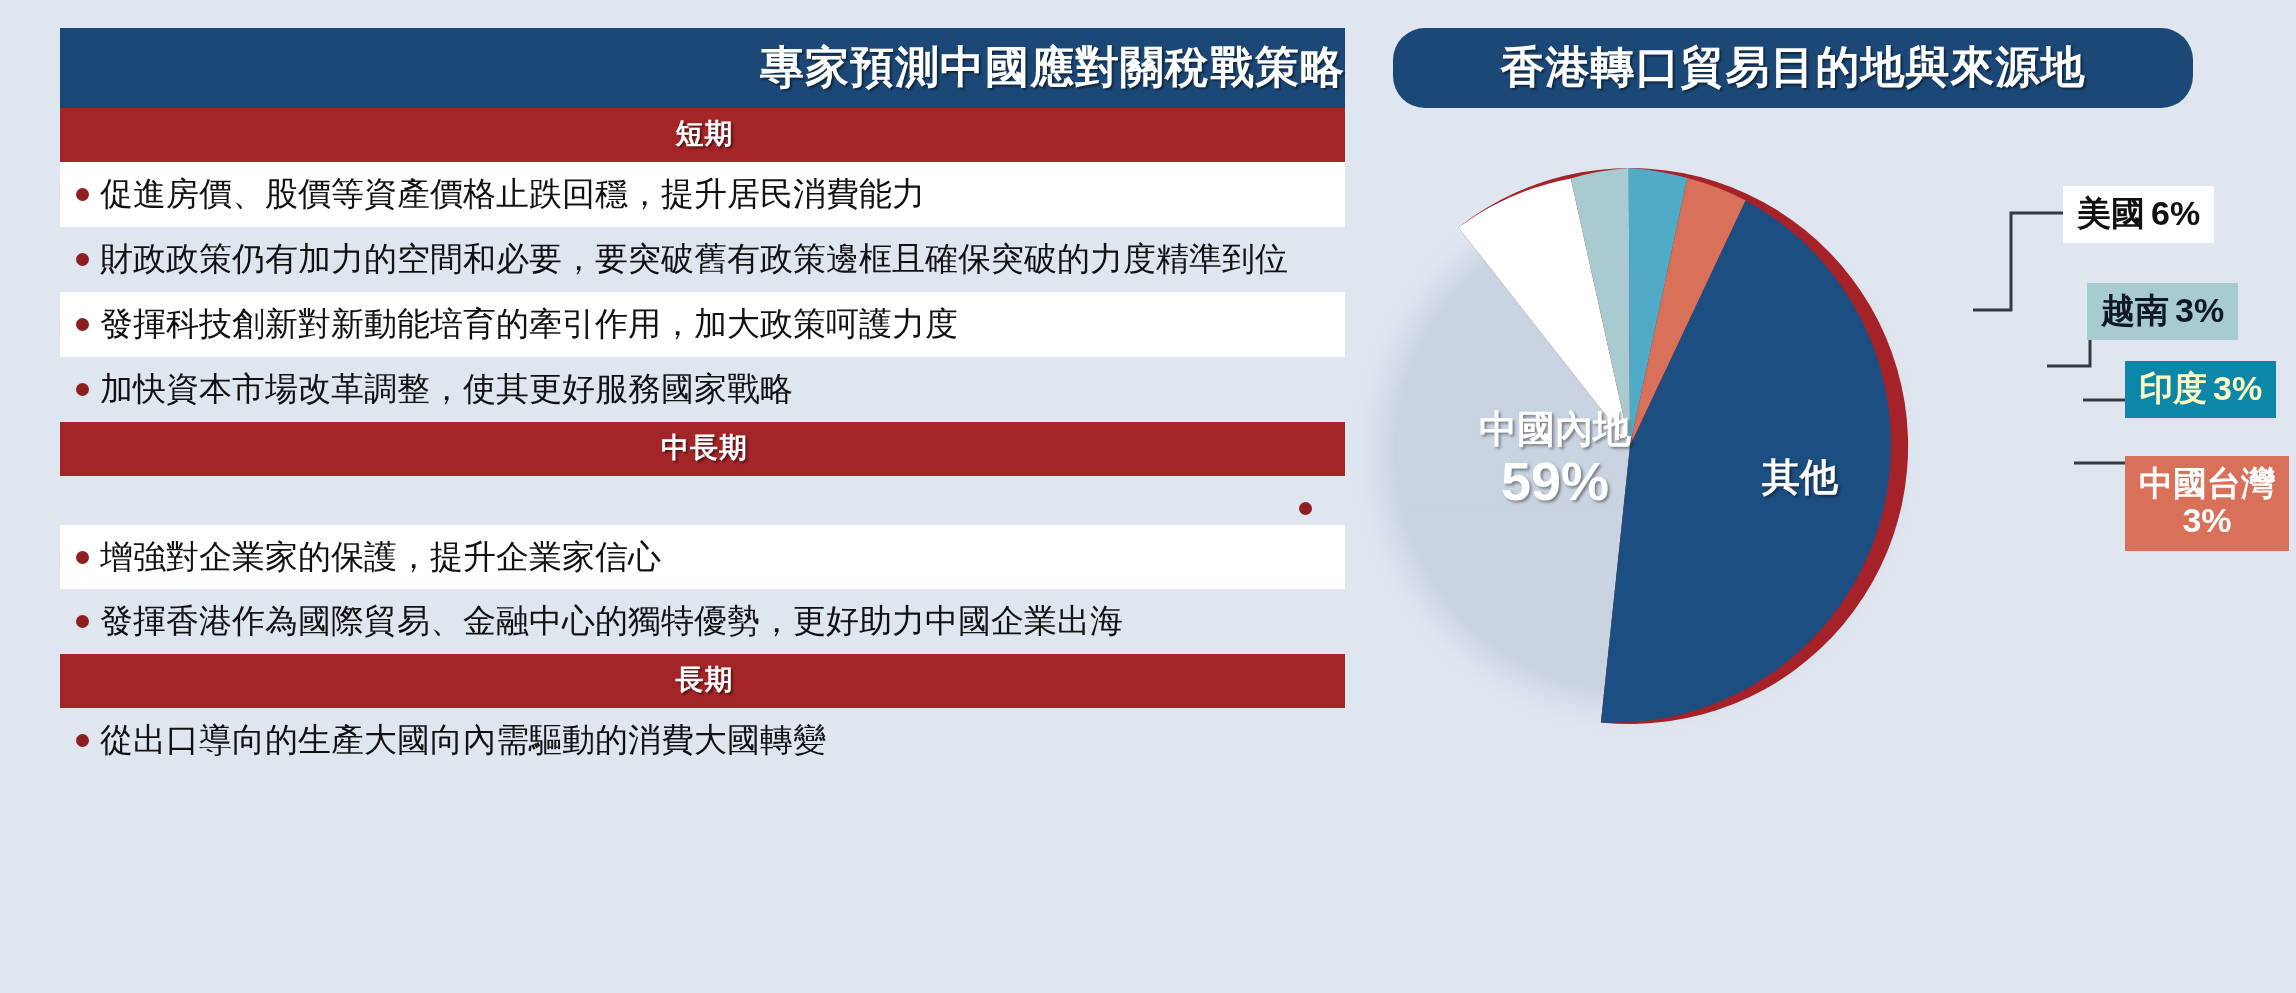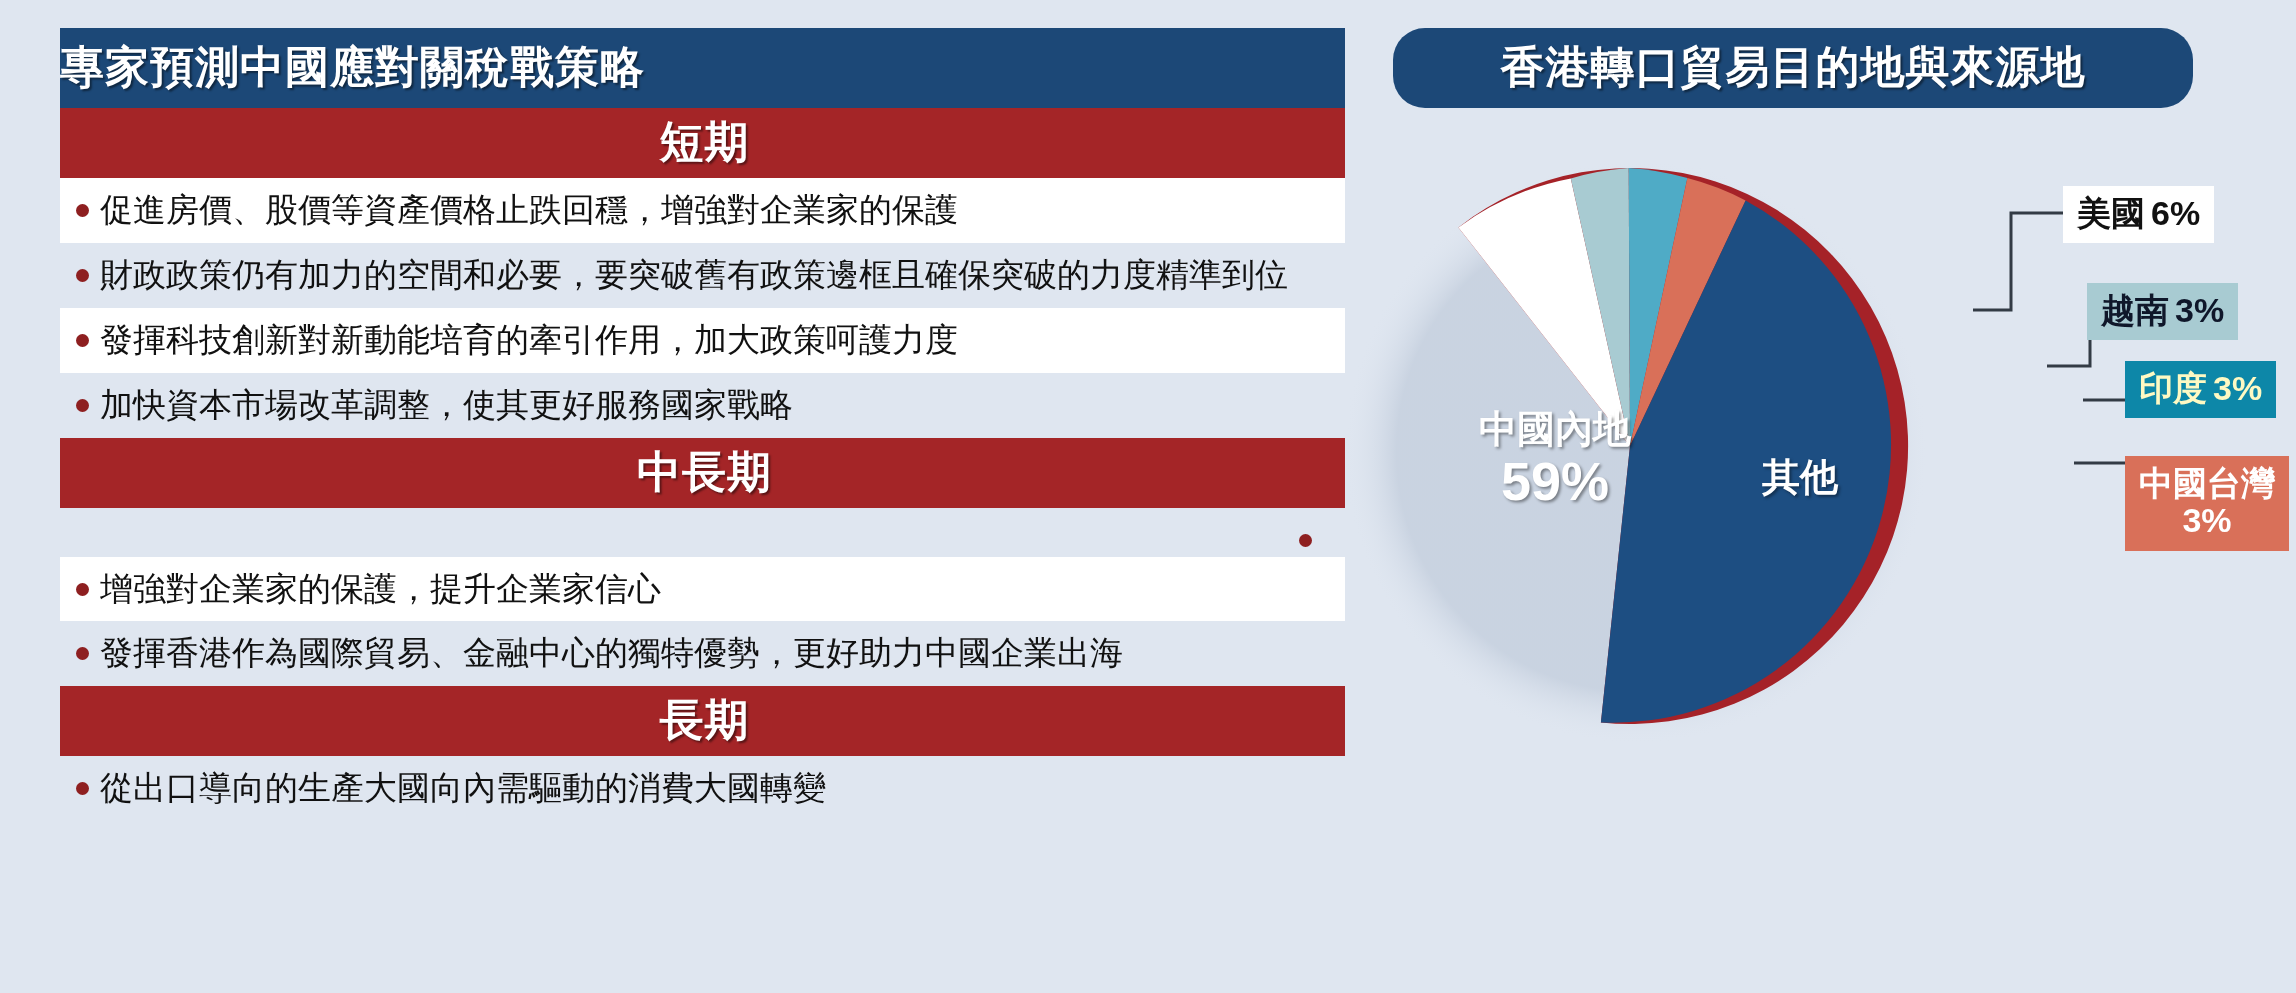--- a/index.html
+++ b/index.html
@@ -13,33 +13,33 @@
 
   
   .left-panel {
     position: absolute;
     left: 60px; top: 28px;
     width: 1285px;
   }
   .panel-title {
     background: #1c4877;
     color: #ffffff;
-    text-align: left;
+    text-align: right;
     font-size: 44px;
     font-weight: bold;
     line-height: 1.0;
     padding: 17px 0 19px 0;
     letter-spacing: 1px;
     text-shadow: 2px 2px 2px rgba(0,0,0,0.45);
   }
   .section-head {
     background: #a42527;
     color: #ffffff;
     text-align: center;
-    font-size: 44px;
+    font-size: 28px;
     font-weight: bold;
     line-height: 1.0;
     padding: 12px 0 14px 4px;
     letter-spacing: 1px;
     text-shadow: 2px 2px 2px rgba(0,0,0,0.45);
   }
   .bullet-row {
     display: flex;
     align-items: flex-start;
     padding: 10px 22px 10px 12px;
@@ -118,21 +118,21 @@
 <div class="page">
 
   <div class="left-panel">
 
     <div class="panel-title">專家預測中國應對關稅戰策略</div>
 
     <div class="section-head">短期</div>
 
     <div class="bullet-row odd">
       <span class="bullet-dot"></span>
-      <span class="bullet-text">促進房價、股價等資產價格止跌回穩，增強對企業家的保護</span>
+      <span class="bullet-text">促進房價、股價等資產價格止跌回穩，提升居民消費能力</span>
     </div>
     <div class="bullet-row even">
       <span class="bullet-dot"></span>
       <span class="bullet-text">財政政策仍有加力的空間和必要，要突破舊有政策邊框且確保突破的力度精準到位</span>
     </div>
     <div class="bullet-row odd">
       <span class="bullet-dot"></span>
       <span class="bullet-text">發揮科技創新對新動能培育的牽引作用，加大政策呵護力度</span>
     </div>
     <div class="bullet-row even">

